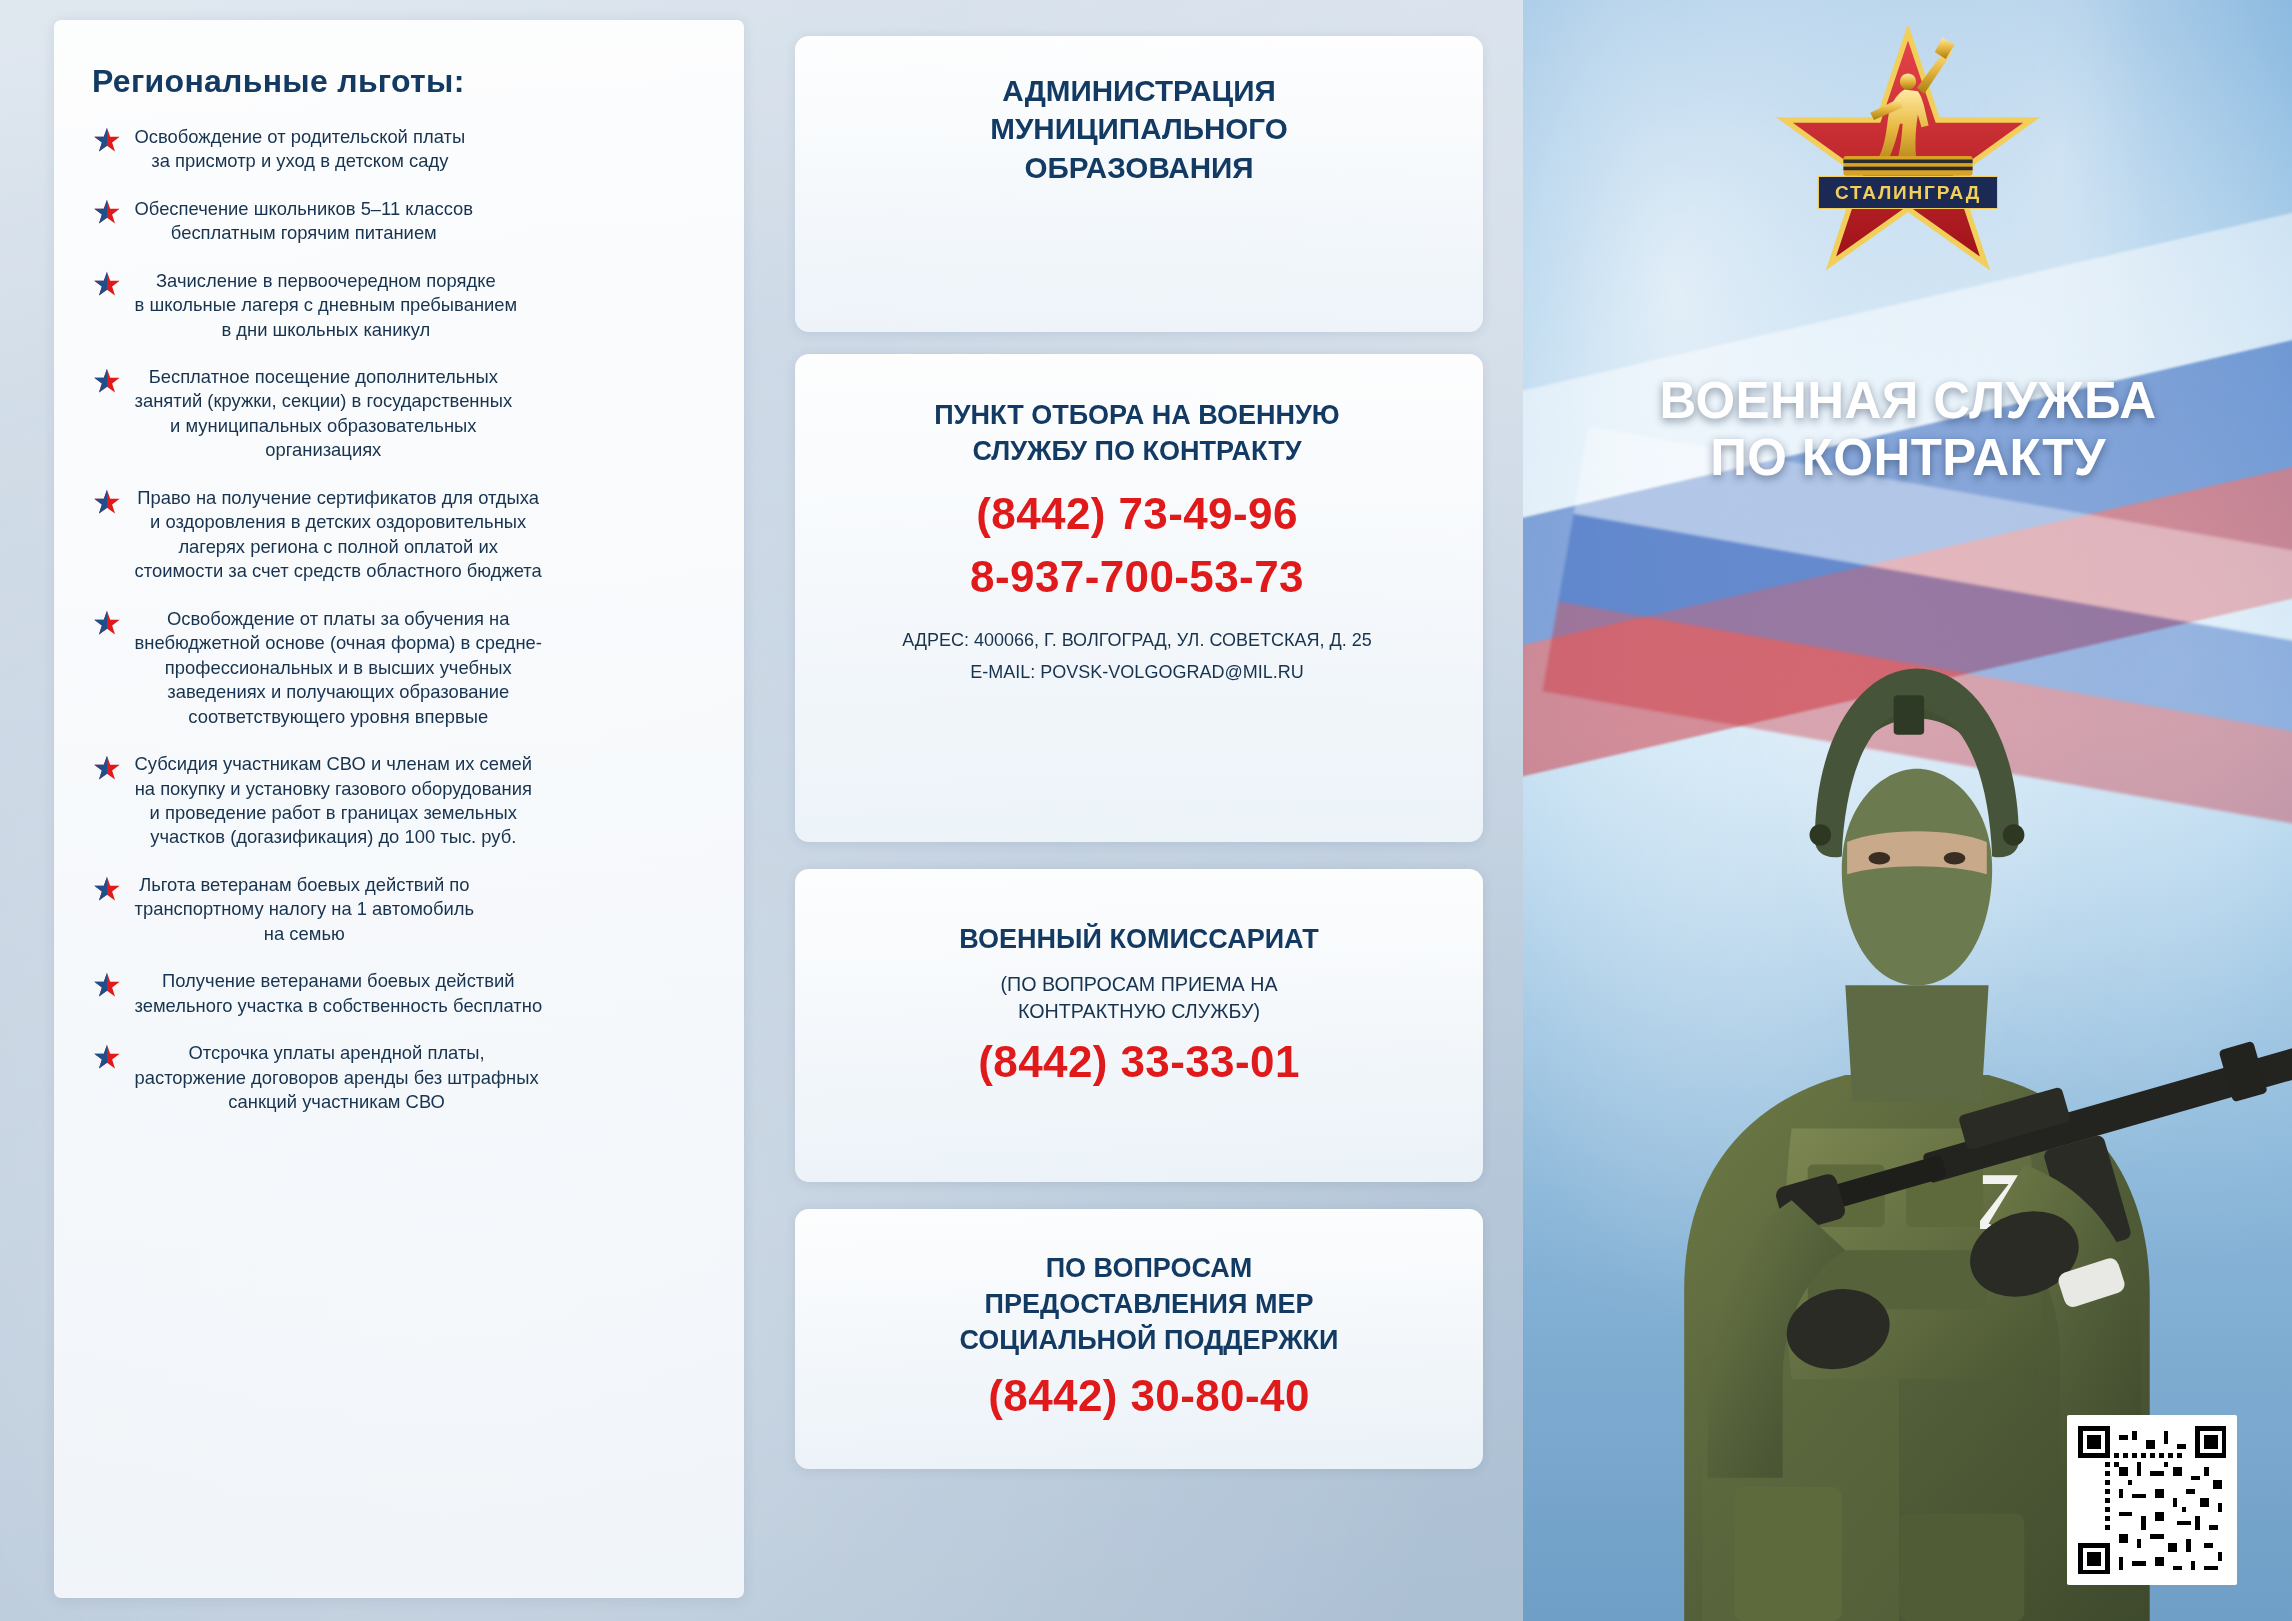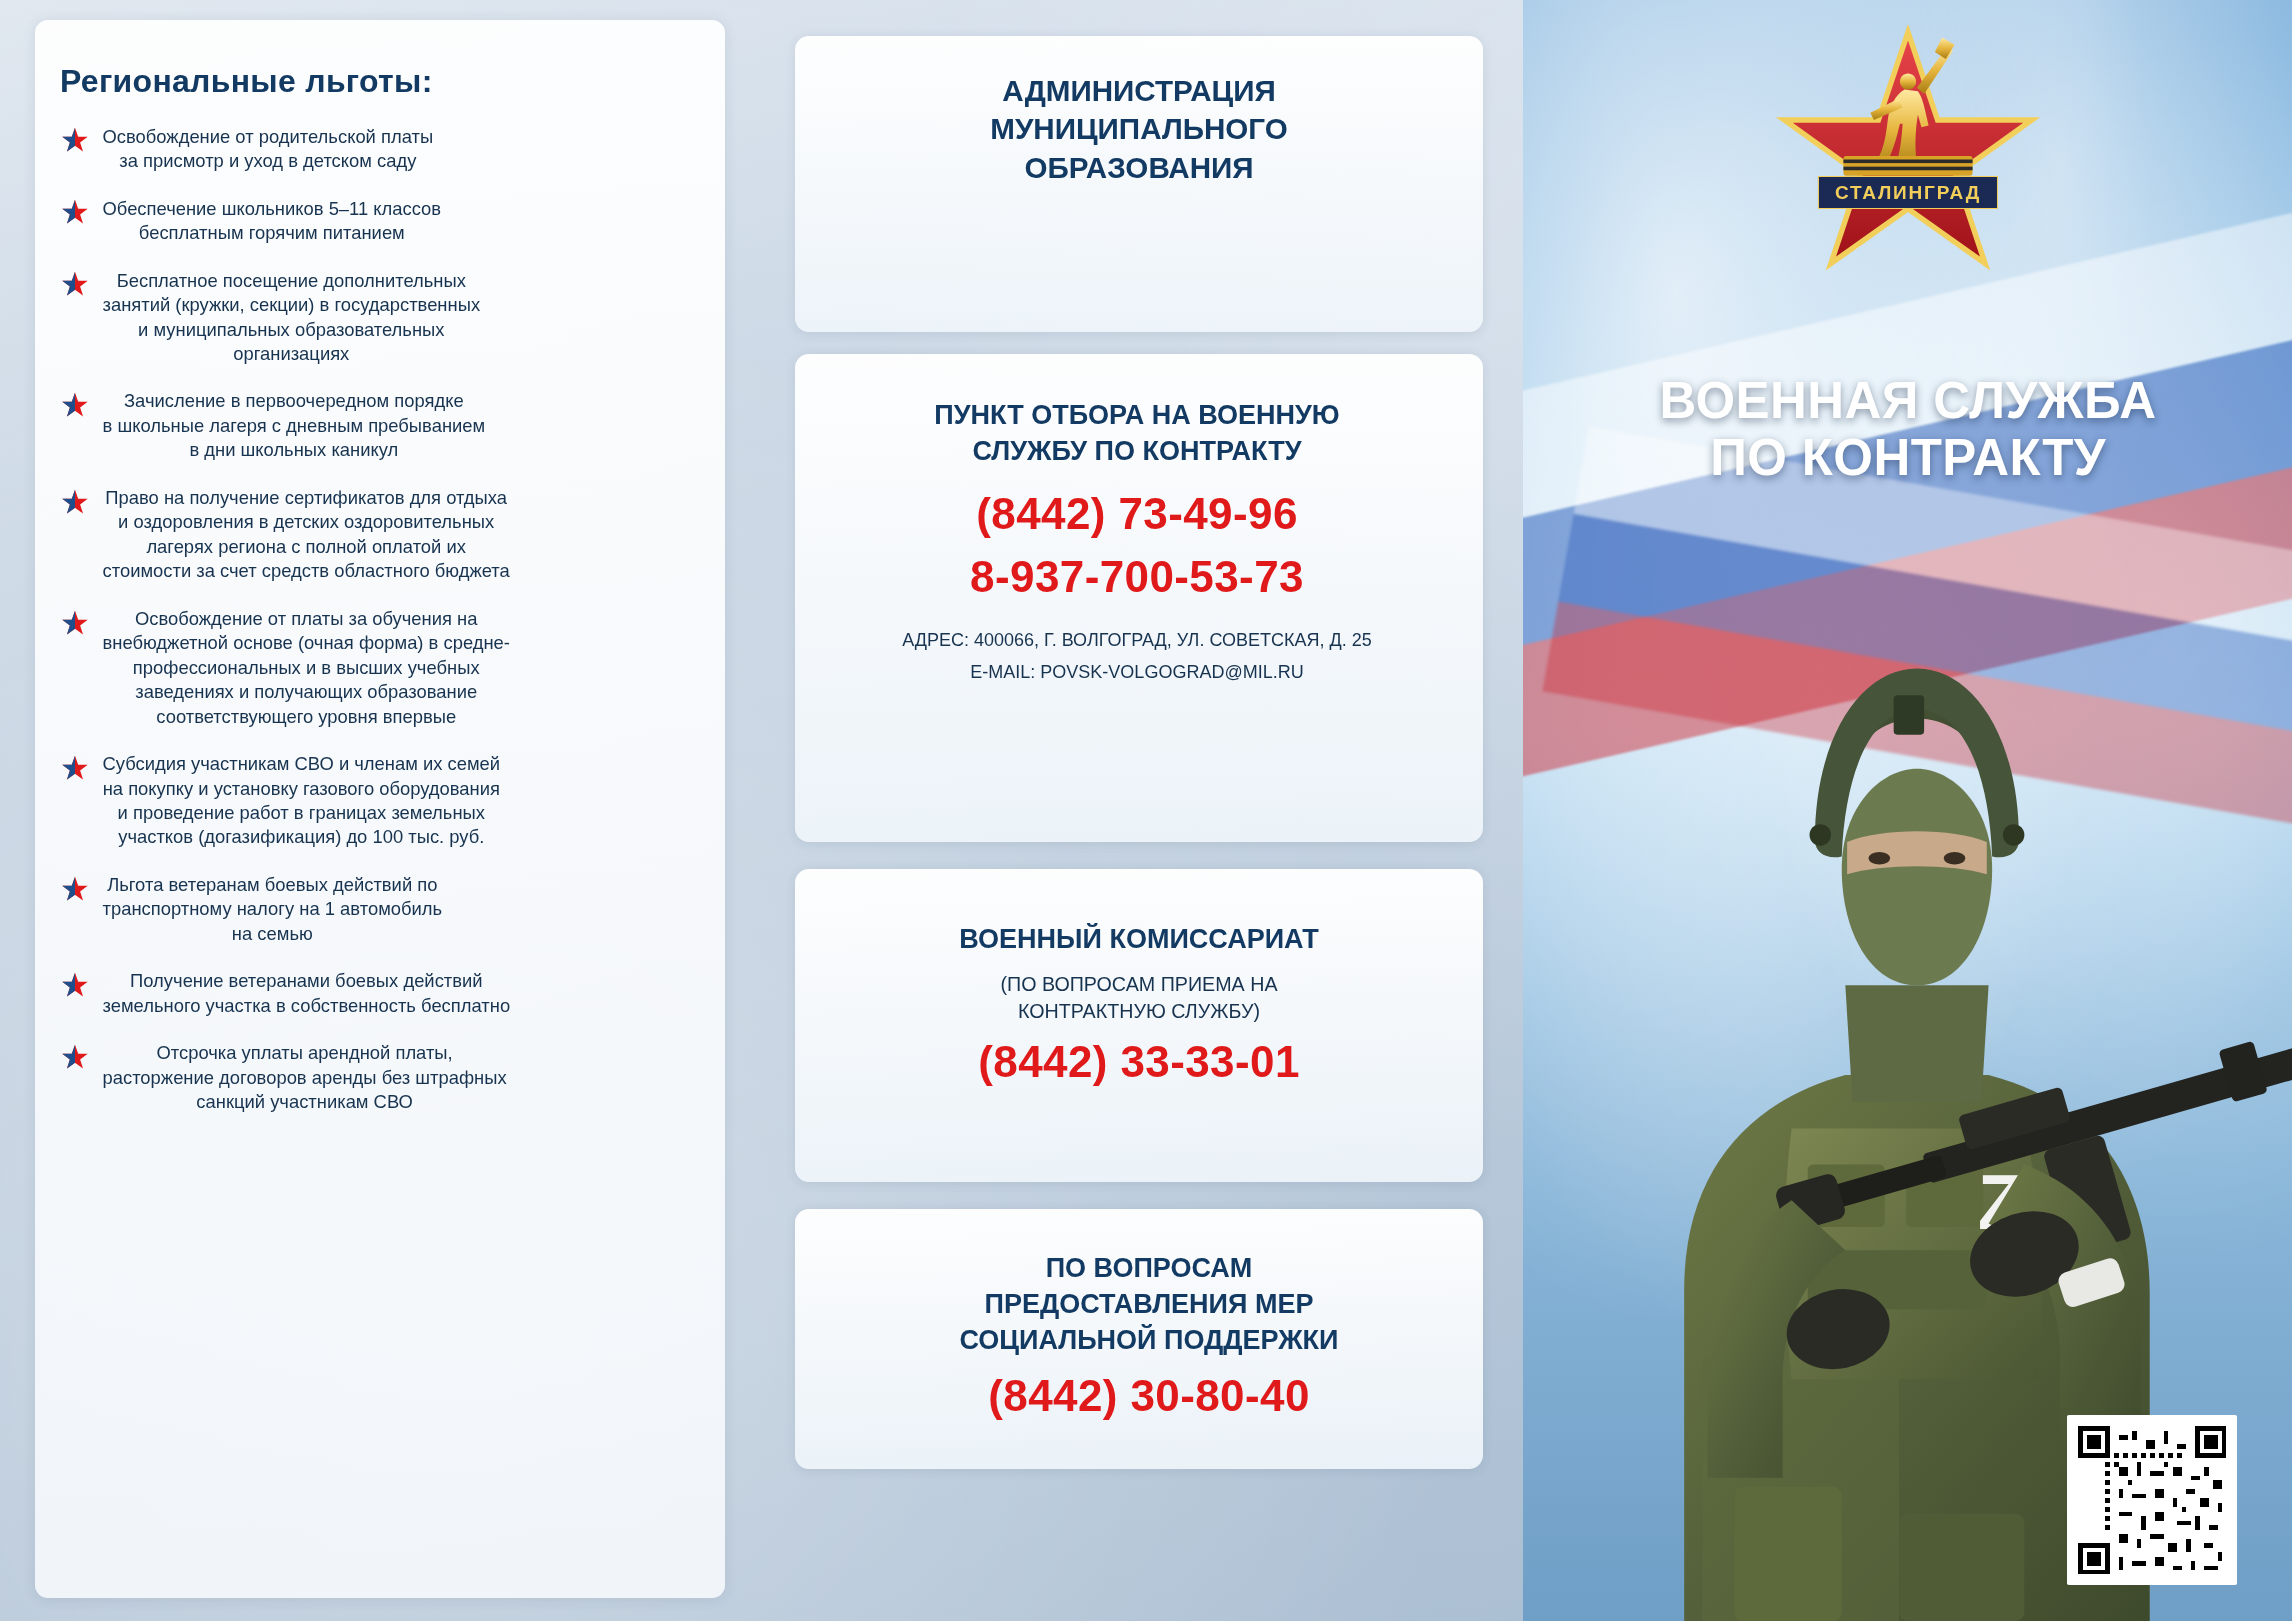--- a/index.html
+++ b/index.html
@@ -20,26 +20,26 @@
     background:
       radial-gradient(circle at 20% 80%, rgba(255,255,255,0.35), transparent 45%),
       radial-gradient(circle at 75% 20%, rgba(255,255,255,0.30), transparent 40%),
       linear-gradient(0deg, rgba(150,170,190,0.25), rgba(255,255,255,0.05));
     pointer-events: none;
   }
 
   
   .left-panel {
     position: absolute;
-    left: 35px; top: 19.7px;
+    left: 54px; top: 19.7px;
     width: 690px; height: 1578px;
     background: linear-gradient(180deg, rgba(255,255,255,0.93), rgba(247,250,253,0.88));
-    border-radius: 13px;
+    border-radius: 7px;
     box-shadow: 0 1.8px 12.5px rgba(40,60,90,0.10);
-    padding: 43px 36px 18px 25px;
+    padding: 43px 36px 18px 38px;
   }
   .left-title {
     font-size: 32px;
     font-weight: bold;
     color: #123a63;
     letter-spacing: 0.3px;
     margin: 0 0 25px 0;
   }
   .benefit {
     display: flex;
@@ -246,36 +246,36 @@
 бесплатным горячим питанием</div>
   </div>
 
   <div class="benefit">
     <span class="star-bullet">
       <svg viewBox="0 0 34 34" width="30" height="30" aria-hidden="true">
         <path d="M17 2 L20.6 12.2 L31.4 12.2 L22.8 18.6 L26.1 29 L17 22.5 L7.9 29 L11.2 18.6 L2.6 12.2 L13.4 12.2 Z" fill="#e01a1a"></path>
         <path d="M17 2 L13.4 12.2 L2.6 12.2 L11.2 18.6 L7.9 29 L17 22.5 Z" fill="#1e4e8c"></path>
       </svg>
     </span>
+    <div class="benefit-text">Зачисление в первоочередном порядке
+в школьные лагеря с дневным пребыванием
+в дни школьных каникул</div>
+  </div>
+
+  <div class="benefit">
+    <span class="star-bullet">
+      <svg viewBox="0 0 34 34" width="30" height="30" aria-hidden="true">
+        <path d="M17 2 L20.6 12.2 L31.4 12.2 L22.8 18.6 L26.1 29 L17 22.5 L7.9 29 L11.2 18.6 L2.6 12.2 L13.4 12.2 Z" fill="#e01a1a"></path>
+        <path d="M17 2 L13.4 12.2 L2.6 12.2 L11.2 18.6 L7.9 29 L17 22.5 Z" fill="#1e4e8c"></path>
+      </svg>
+    </span>
     <div class="benefit-text">Бесплатное посещение дополнительных
 занятий (кружки, секции) в государственных
 и муниципальных образовательных
 организациях</div>
-  </div>
-
-  <div class="benefit">
-    <span class="star-bullet">
-      <svg viewBox="0 0 34 34" width="30" height="30" aria-hidden="true">
-        <path d="M17 2 L20.6 12.2 L31.4 12.2 L22.8 18.6 L26.1 29 L17 22.5 L7.9 29 L11.2 18.6 L2.6 12.2 L13.4 12.2 Z" fill="#e01a1a"></path>
-        <path d="M17 2 L13.4 12.2 L2.6 12.2 L11.2 18.6 L7.9 29 L17 22.5 Z" fill="#1e4e8c"></path>
-      </svg>
-    </span>
-    <div class="benefit-text">Зачисление в первоочередном порядке
-в школьные лагеря с дневным пребыванием
-в дни школьных каникул</div>
   </div>
 
   <div class="benefit">
     <span class="star-bullet">
       <svg viewBox="0 0 34 34" width="30" height="30" aria-hidden="true">
         <path d="M17 2 L20.6 12.2 L31.4 12.2 L22.8 18.6 L26.1 29 L17 22.5 L7.9 29 L11.2 18.6 L2.6 12.2 L13.4 12.2 Z" fill="#e01a1a"></path>
         <path d="M17 2 L13.4 12.2 L2.6 12.2 L11.2 18.6 L7.9 29 L17 22.5 Z" fill="#1e4e8c"></path>
       </svg>
     </span>
     <div class="benefit-text">Право на получение сертификатов для отдыха

